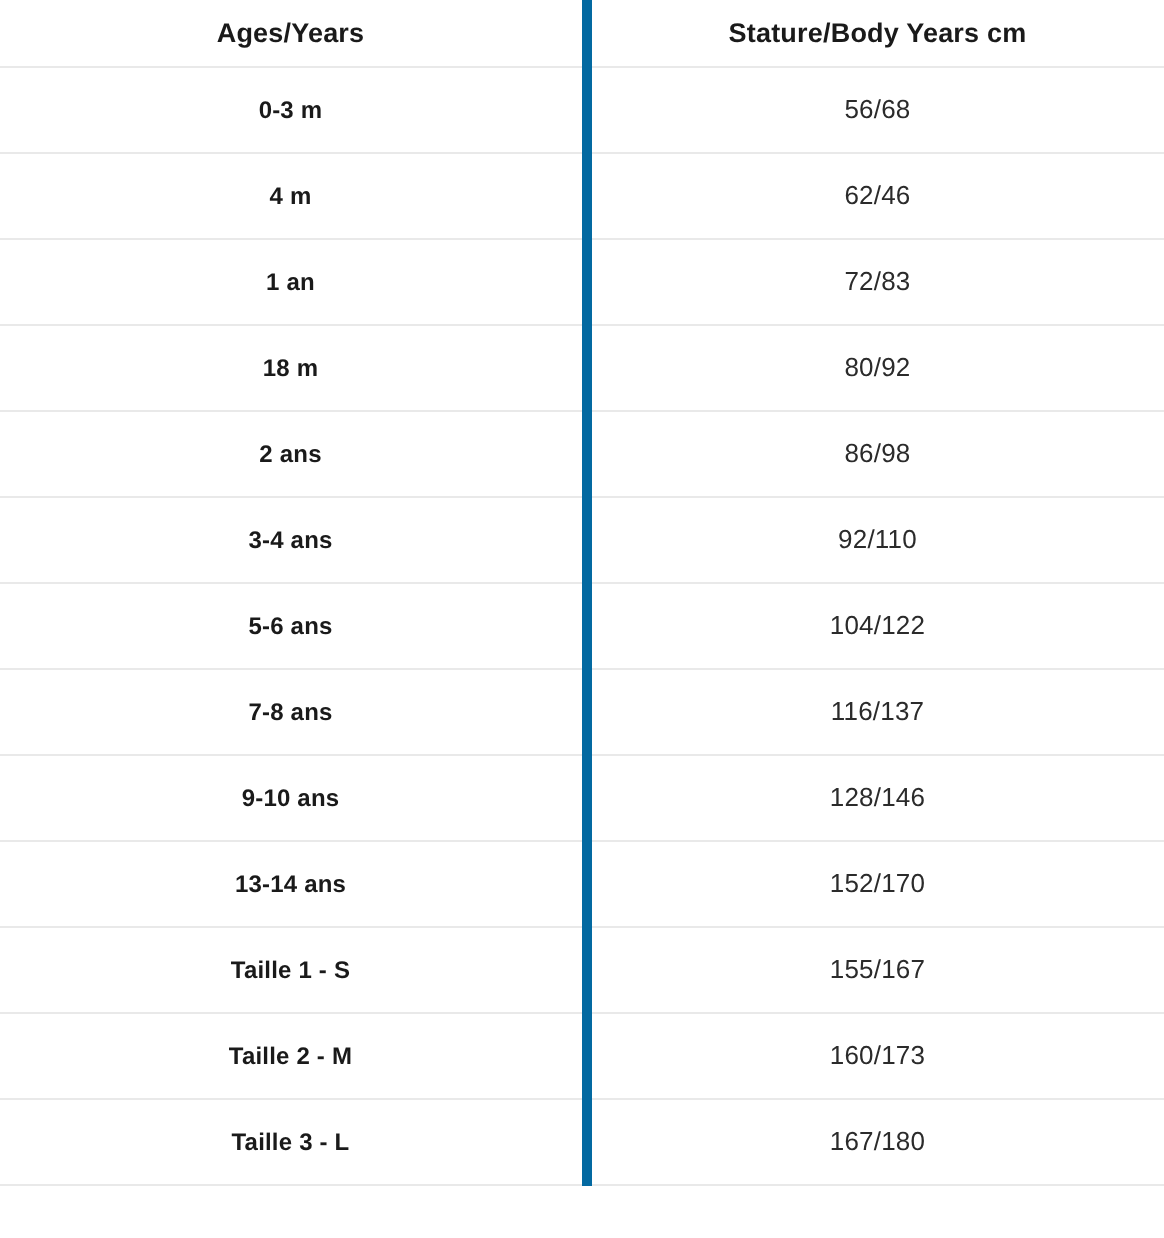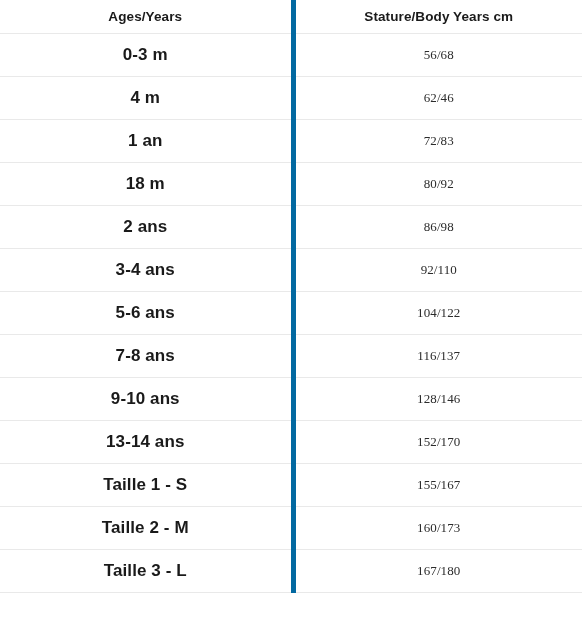--- a/index.html
+++ b/index.html
@@ -54,32 +54,31 @@
   
   .size-table tbody tr {
     height: 42px;
   }
   .size-table tbody td {
     height: 42px;
     line-height: 42px;
   }
 
   .size-table td.cell-age {
-    font-size: 17px;
+    font-size: 12px;
     font-weight: bold;
     color: #1a1a1a;
     letter-spacing: 0.1px;
   }
 
   .size-table td.cell-height {
     font-size: 13px;
     font-weight: normal;
     color: #2b2b2b;
     letter-spacing: 0.1px;
-    font-family: Liberation Serif, serif;
   }
 </style>
 </head>
 <body>
 
 <table class="size-table">
   <colgroup>
     <col class="col-age">
     <col class="col-height">
   </colgroup>

